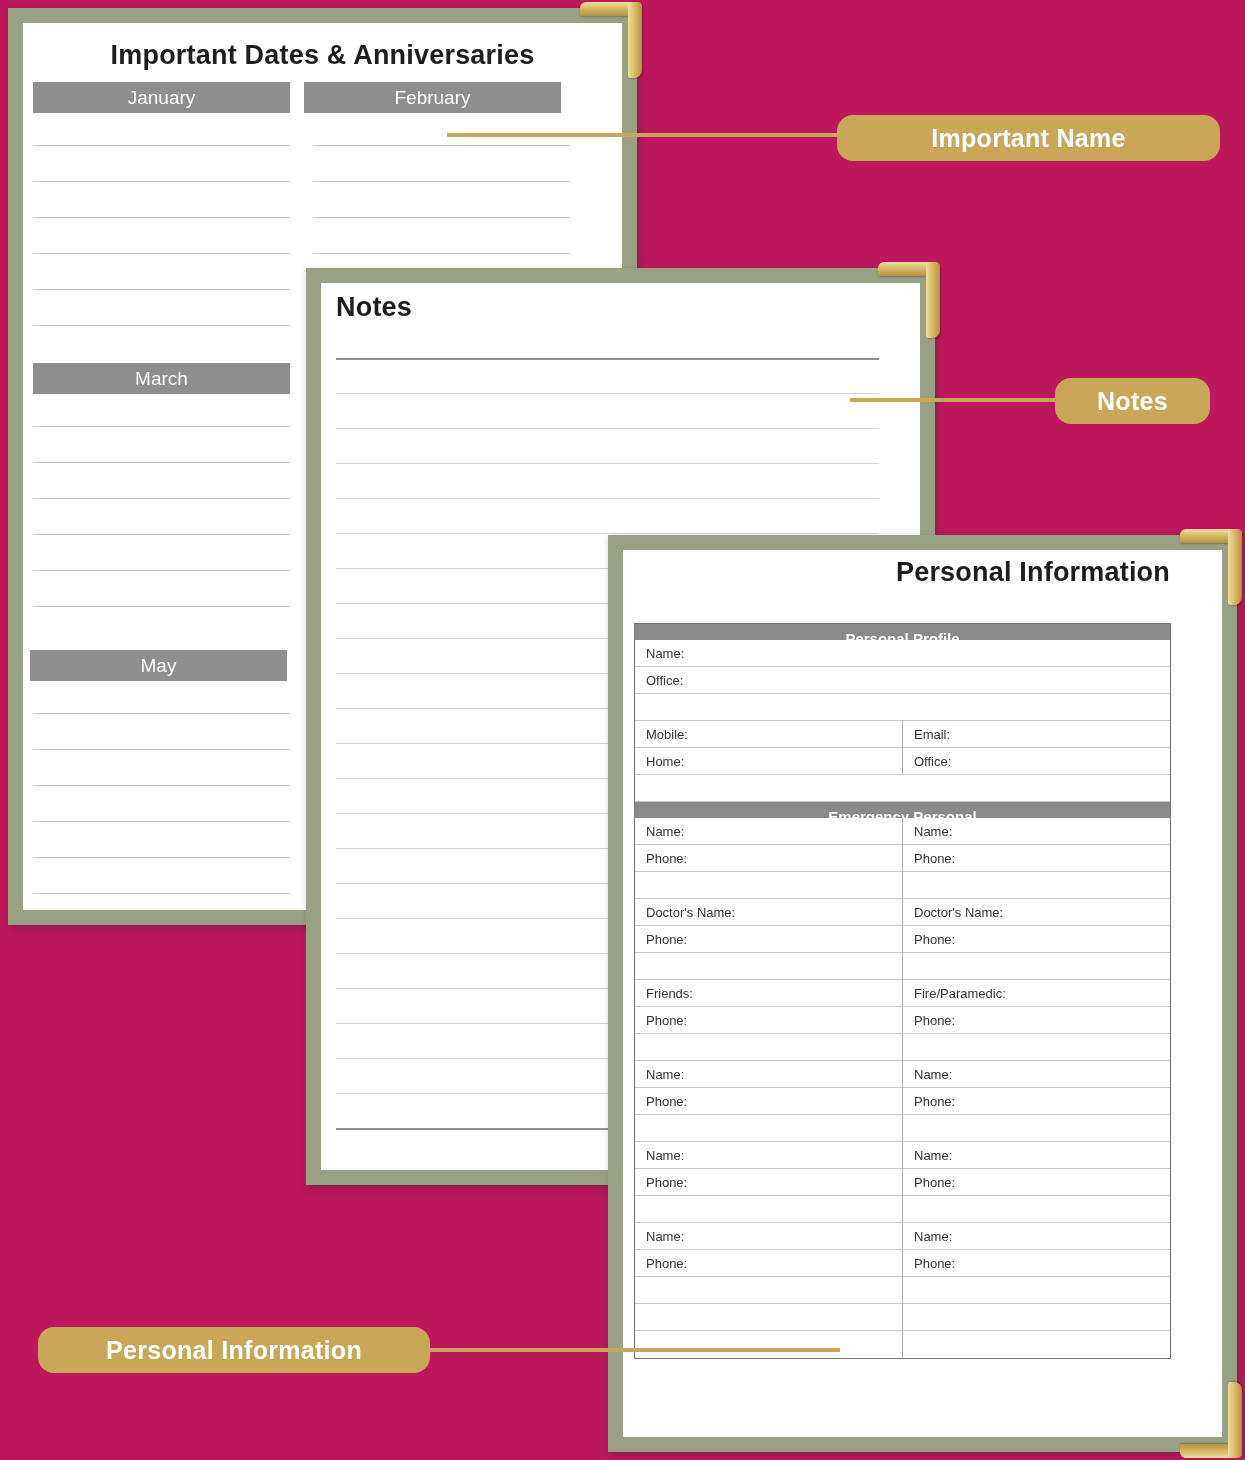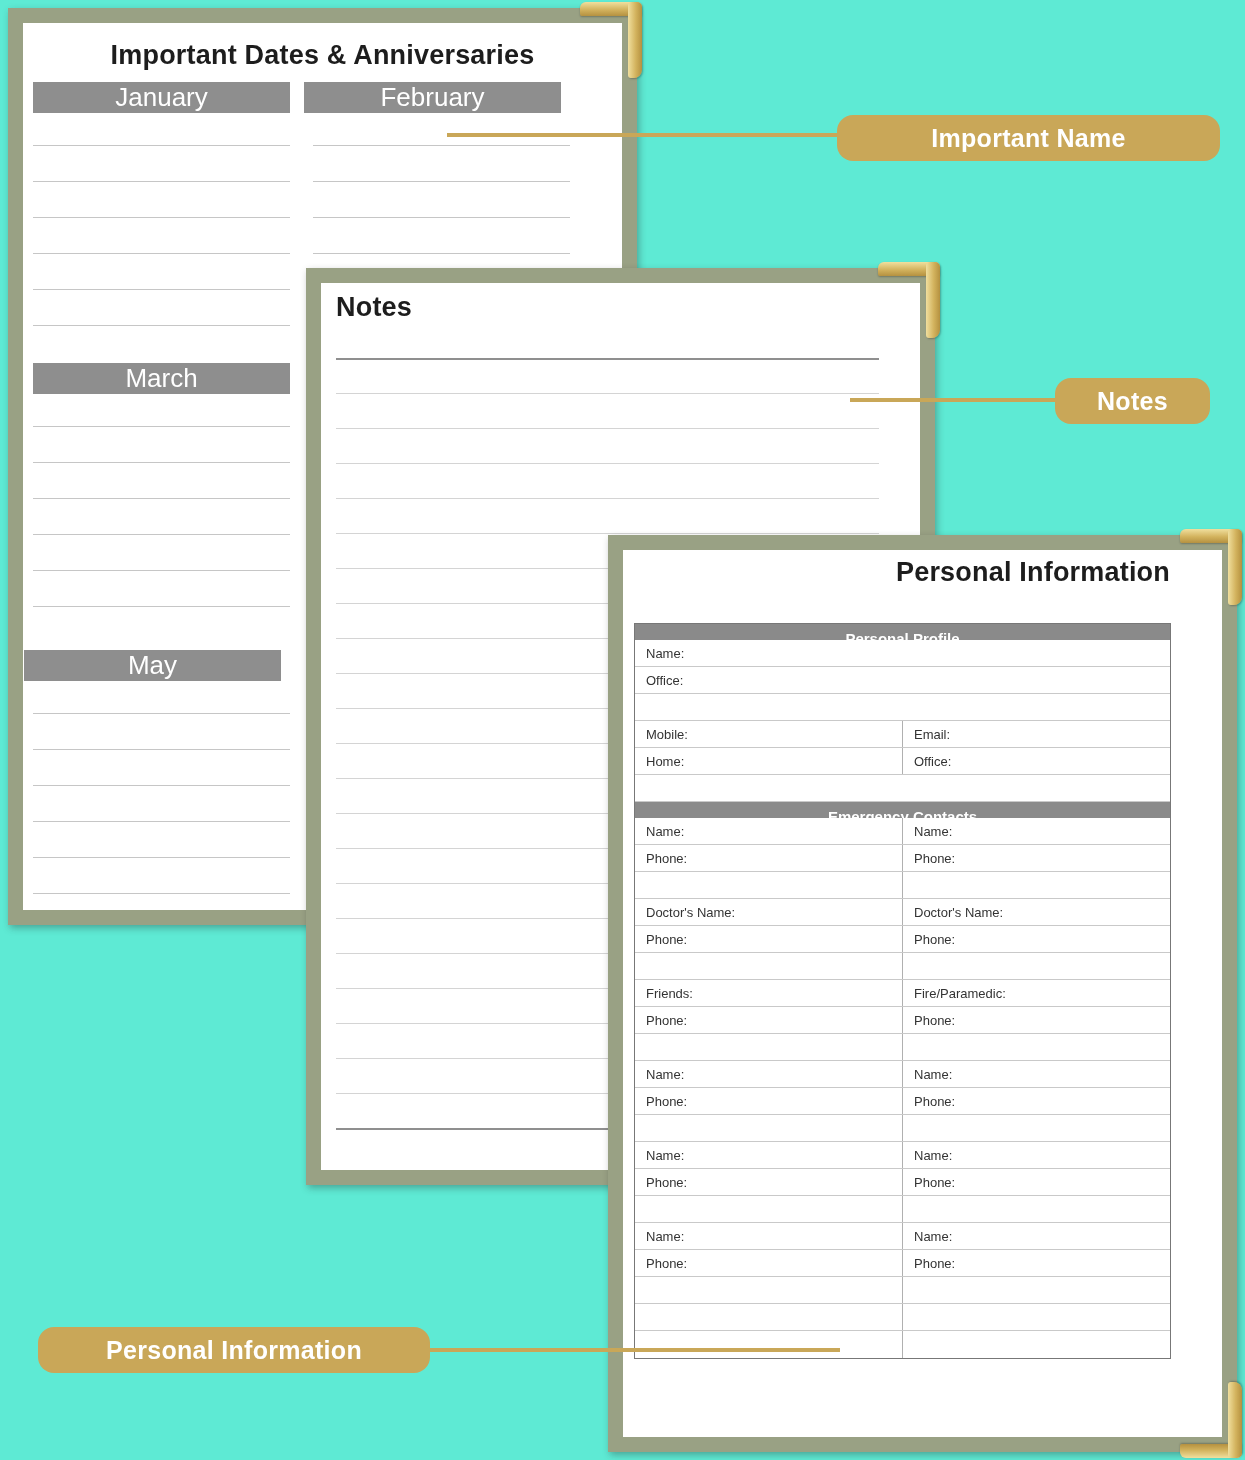--- a/index.html
+++ b/index.html
@@ -16,38 +16,38 @@
     --rule-dark:#8f8f8f;
     --table-outer:#777777;
     --table-line:#c9c9c9;
     --table-divider:#b0b0b0;
     --title-text:#1d1d1d;
     --label-text:#333333;
   }
   *{margin:0;padding:0;box-sizing:border-box;}
   html,body{background:#ffffff;}
   body{font-family:"Liberation Sans","DejaVu Sans",sans-serif;}
-  .canvas{position:relative;width:1245px;height:1460px;background:#5eead4;overflow:hidden;}
+  .canvas{position:relative;width:1245px;height:1460px;background:#be185d;overflow:hidden;}
 
   
   .page{position:absolute;width:629px;height:917px;background:var(--page-border);
         box-shadow:2px 3px 7px rgba(40,40,40,.35);}
   .sheet{position:absolute;left:15px;top:15px;right:15px;bottom:15px;background:var(--page-bg);}
   #page-dates{left:8px;top:8px;z-index:1;}
   #page-notes{left:306px;top:268px;z-index:2;}
   #page-personal{left:608px;top:535px;z-index:3;}
 
   .page-title{position:absolute;color:var(--title-text);font-size:27px;letter-spacing:.2px;}
   #dates-title{left:0;top:32px;width:100%;text-align:center;}
   #notes-title{left:30px;top:24px;}
   #personal-title{top:22px;right:67px;}
 
   
   .month-header{position:absolute;width:257px;height:31px;background:var(--header-bar);
-    color:#ffffff;font-size:26px;text-align:center;line-height:31px;}
+    color:#ffffff;font-size:19px;text-align:center;line-height:31px;}
   .rule{position:absolute;height:0;border-top:1.5px solid var(--rule);}
 
   
   .nrule{position:absolute;left:30px;width:543px;height:0;border-top:1px solid var(--rule-light);}
   .nrule.dark{border-top:2px solid var(--rule-dark);}
 
   
   #pi-table{position:absolute;left:26px;top:88px;width:537px;border:1.5px solid var(--table-outer);
     background:#ffffff;}
   .sec-header{height:16px;background:var(--table-header-bar);color:#ffffff;font-weight:bold;
@@ -104,21 +104,21 @@
         <div class="rule" style="left: 305px; width: 257px; top: 245px;"></div>
         <div class="rule" style="left: 305px; width: 257px; top: 281px;"></div>
         <div class="rule" style="left: 305px; width: 257px; top: 317px;"></div>
         <div class="month-header" style="left: 25px; top: 355px;">March</div>
         <div class="rule" style="left: 25px; width: 257px; top: 418px;"></div>
         <div class="rule" style="left: 25px; width: 257px; top: 454px;"></div>
         <div class="rule" style="left: 25px; width: 257px; top: 490px;"></div>
         <div class="rule" style="left: 25px; width: 257px; top: 526px;"></div>
         <div class="rule" style="left: 25px; width: 257px; top: 562px;"></div>
         <div class="rule" style="left: 25px; width: 257px; top: 598px;"></div>
-        <div class="month-header" style="left: 16px; top: 642px;">May</div>
+        <div class="month-header" style="left: 22px; top: 642px;">May</div>
         <div class="rule" style="left: 25px; width: 257px; top: 705px;"></div>
         <div class="rule" style="left: 25px; width: 257px; top: 741px;"></div>
         <div class="rule" style="left: 25px; width: 257px; top: 777px;"></div>
         <div class="rule" style="left: 25px; width: 257px; top: 813px;"></div>
         <div class="rule" style="left: 25px; width: 257px; top: 849px;"></div>
         <div class="rule" style="left: 25px; width: 257px; top: 885px;"></div>
       </div>
     <div class="corner tr">
       <div class="cbar-h"></div>
       <div class="cbar-v"></div>
@@ -177,21 +177,21 @@
           <div class="t-cell">Mobile:</div>
           <div class="t-cell">Email:</div>
         </div>
         <div class="t-row">
           <div class="t-cell">Home:</div>
           <div class="t-cell">Office:</div>
         </div>
         <div class="t-row">
           <div class="t-cell"></div>
         </div>
-        <div class="sec-header">Emergency Contacts</div>
+        <div class="sec-header">Emergency Personal</div>
         <div class="t-row">
           <div class="t-cell">Name:</div>
           <div class="t-cell">Name:</div>
         </div>
         <div class="t-row">
           <div class="t-cell">Phone:</div>
           <div class="t-cell">Phone:</div>
         </div>
         <div class="t-row">
           <div class="t-cell"></div>

